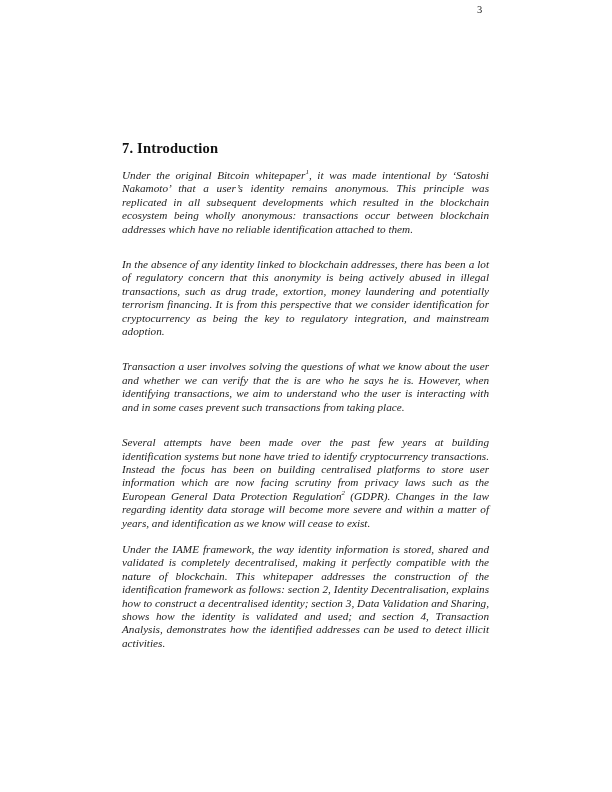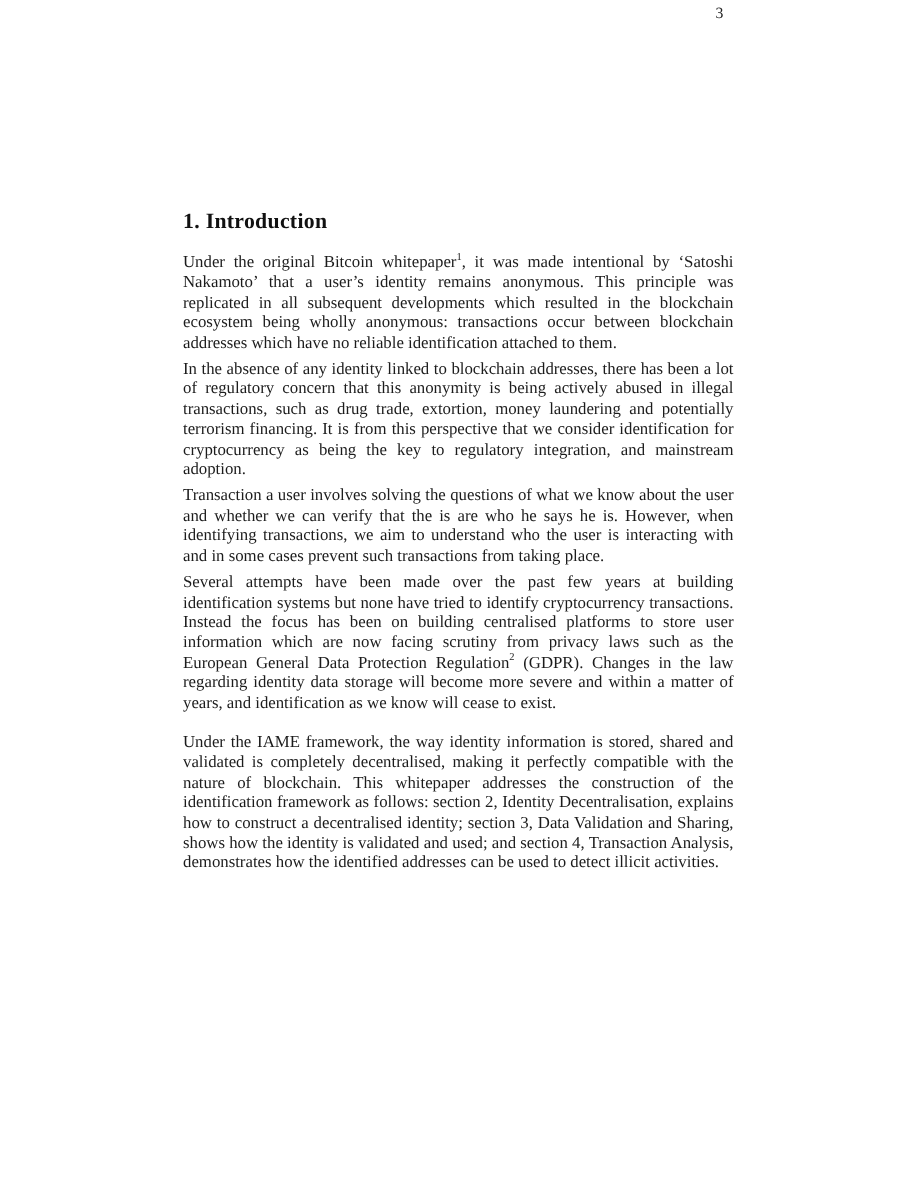--- a/index.html
+++ b/index.html
@@ -35,41 +35,42 @@
     margin: 0 0 12px 0;
     letter-spacing: 0.2px;
     color: #111111;
   }
   .para {
     font-size: 11.2px;
     line-height: 13.4px;
     text-align: justify;
     margin: 0;
     color: #1c1c1c;
+    font-style: italic;
   }
   .para + .para {
-    margin-top: 4px;
+    margin-top: 22px;
   }
   .para:last-child {
     margin-top: 13px;
   }
   .para sup {
     font-size: 7px;
     line-height: 0;
     vertical-align: super;
   }
 </style>
 </head>
 <body>
 
 <div class="page">
   <div class="page-number">3</div>
 
   <div class="content">
-    <h1 class="section-heading">1. Introduction</h1>
+    <h1 class="section-heading">7. Introduction</h1>
 
     <div id="paragraphs">
         <p class="para">Under the original Bitcoin whitepaper<sup>1</sup>, it was made intentional by ‘Satoshi Nakamoto’ that a user’s identity remains anonymous. This principle was replicated in all subsequent developments which resulted in the blockchain ecosystem being wholly anonymous: transactions occur between blockchain addresses which have no reliable identification attached to them.</p>
         <p class="para">In the absence of any identity linked to blockchain addresses, there has been a lot of regulatory concern that this anonymity is being actively abused in illegal transactions, such as drug trade, extortion, money laundering and potentially terrorism financing. It is from this perspective that we consider identification for cryptocurrency as being the key to regulatory integration, and mainstream adoption.</p>
         <p class="para">Transaction a user involves solving the questions of what we know about the user and whether we can verify that the is are who he says he is. However, when identifying transactions, we aim to understand who the user is interacting with and in some cases prevent such transactions from taking place.</p>
         <p class="para">Several attempts have been made over the past few years at building identification systems but none have tried to identify cryptocurrency transactions. Instead the focus has been on building centralised platforms to store user information which are now facing scrutiny from privacy laws such as the European General Data Protection Regulation<sup>2</sup> (GDPR). Changes in the law regarding identity data storage will become more severe and within a matter of years, and identification as we know will cease to exist.</p>
         <p class="para">Under the IAME framework, the way identity information is stored, shared and validated is completely decentralised, making it perfectly compatible with the nature of blockchain. This whitepaper addresses the construction of the identification framework as follows: section 2, Identity Decentralisation, explains how to construct a decentralised identity; section 3, Data Validation and Sharing, shows how the identity is validated and used; and section 4, Transaction Analysis, demonstrates how the identified addresses can be used to detect illicit activities.</p>
       </div>
   </div>
 </div>

